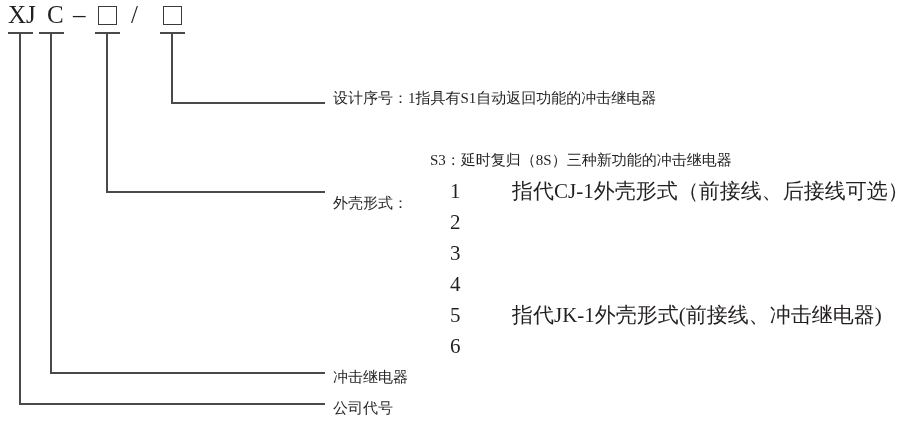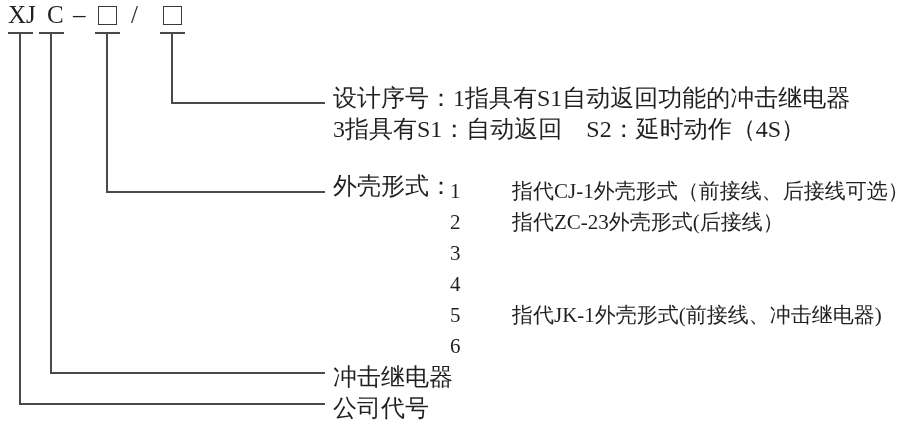--- a/index.html
+++ b/index.html
@@ -56,31 +56,31 @@
     left: 0;
     top: 0;
     width: 900px;
     height: 436px;
   }
 
   
   .txt {
     position: absolute;
     font-family: "Liberation Serif", "DejaVu Serif", serif;
-    font-size: 24px;
+    font-size: 15px;
     line-height: 31px;
     color: #231f20;
     white-space: pre;
   }
 
   .lbl-design  { left: 333px; top: 83px; }
   .design-l2   { left: 333px; top: 114px; }
   .design-l3   { left: 430px; top: 145px; }
 
-  .lbl-shell   { left: 333px; top: 172px; font-family: Liberation Mono, monospace; }
+  .lbl-shell   { left: 333px; top: 188px; }
 
   .shell-num {
     position: absolute;
     left: 450px;
     font-size: 21px;
     line-height: 31px;
     white-space: pre;
   }
   .shell-desc {
     position: absolute;
@@ -119,29 +119,28 @@
 
       <path d="M107,33 L107,192 L325,192"></path>
 
       <path d="M51,33 L51,373 L325,373"></path>
 
       <path d="M20,33 L20,404 L325,404"></path>
     </g>
   </svg>
 
   <div class="txt lbl-design">设计序号：1指具有S1自动返回功能的冲击继电器</div>
-  <div class="txt design-l2">3指具有S1：自动返回　S2：延时动作（4S）</div>
+  <div class="txt design-l3">S3：延时复归（8S）三种新功能的冲击继电器</div>
 
   <div class="txt lbl-shell">外壳形式：</div>
 
   <div class="shell-num" style="top:176px">1</div>
   <div class="shell-desc" style="top:176px">指代CJ-1外壳形式（前接线、后接线可选）</div>
 
   <div class="shell-num" style="top:207px">2</div>
-  <div class="shell-desc" style="top:207px">指代ZC-23外壳形式(后接线）</div>
 
   <div class="shell-num" style="top:238px">3</div>
 
   <div class="shell-num" style="top:269px">4</div>
 
   <div class="shell-num" style="top:300px">5</div>
   <div class="shell-desc" style="top:300px">指代JK-1外壳形式(前接线、冲击继电器)</div>
 
   <div class="shell-num" style="top:331px">6</div>
 

